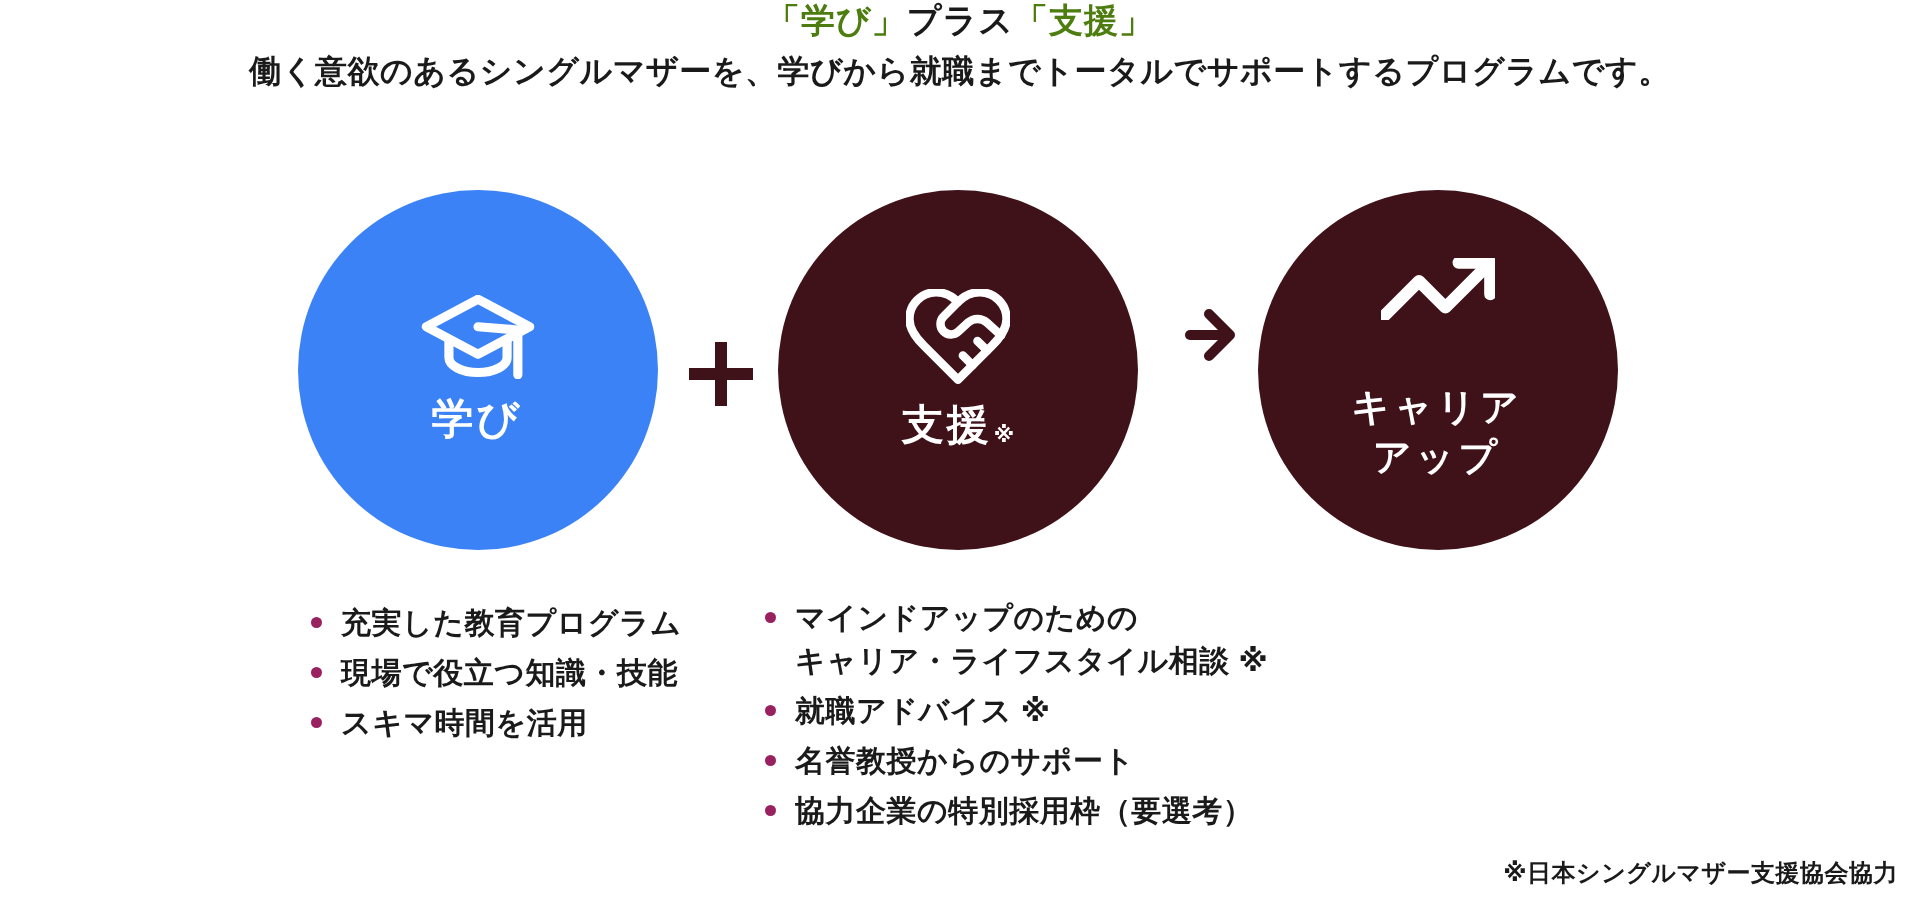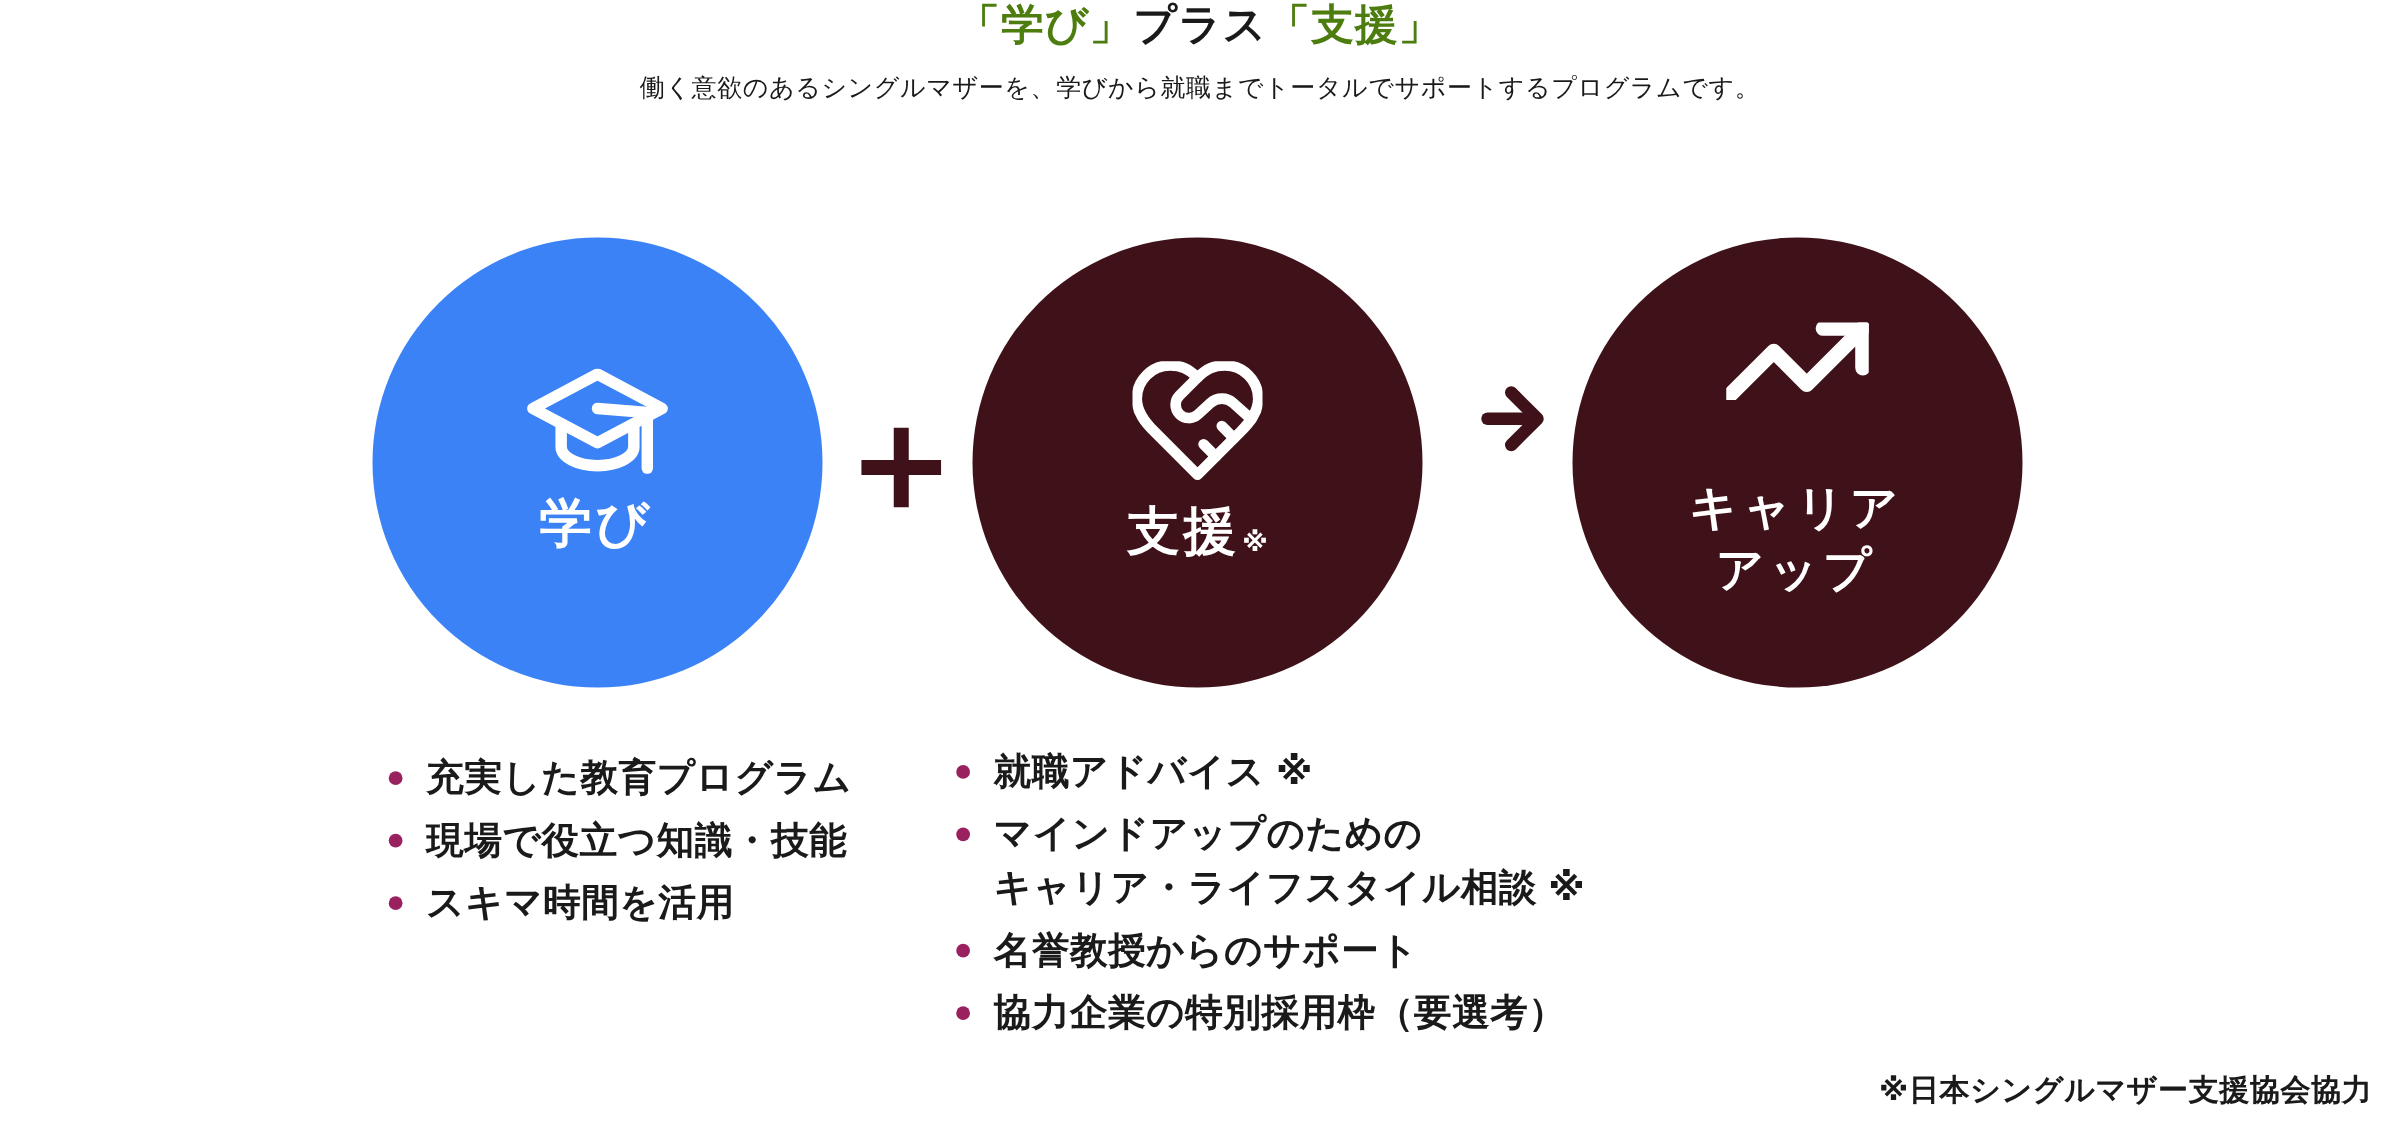--- a/index.html
+++ b/index.html
@@ -30,23 +30,23 @@
     color: #1a1a1a;
     white-space: nowrap;
   }
   .title .accent { color: #4d7c0f; }
   .subtitle {
     position: absolute;
     top: 52px;
     left: 0;
     width: 100%;
     text-align: center;
-    font-size: 20px;
+    font-size: 32px;
     line-height: 38px;
-    font-weight: normal;
+    font-weight: bold;
     letter-spacing: 0.5px;
     color: #1a1a1a;
     white-space: nowrap;
   }
   
   .circle {
     position: absolute;
     top: 190px;
     width: 360px;
     height: 360px;
@@ -195,29 +195,29 @@
     </div>
     <div class="list-item">
       <span class="bullet"></span>
       <span class="item-text">スキマ時間を活用</span>
     </div>
   </div>
 
   <div class="list list-2">
     <div class="list-item">
       <span class="bullet"></span>
-      <span class="item-text">就職アドバイス ※</span>
-    </div>
-    <div class="list-item">
-      <span class="bullet"></span>
       <span class="item-text">マインドアップのための
 キャリア・ライフスタイル相談 ※</span>
     </div>
     <div class="list-item">
       <span class="bullet"></span>
+      <span class="item-text">就職アドバイス ※</span>
+    </div>
+    <div class="list-item">
+      <span class="bullet"></span>
       <span class="item-text">名誉教授からのサポート</span>
     </div>
     <div class="list-item">
       <span class="bullet"></span>
       <span class="item-text">協力企業の特別採用枠（要選考）</span>
     </div>
   </div>
 
 
   <div class="footnote">※日本シングルマザー支援協会協力</div>

